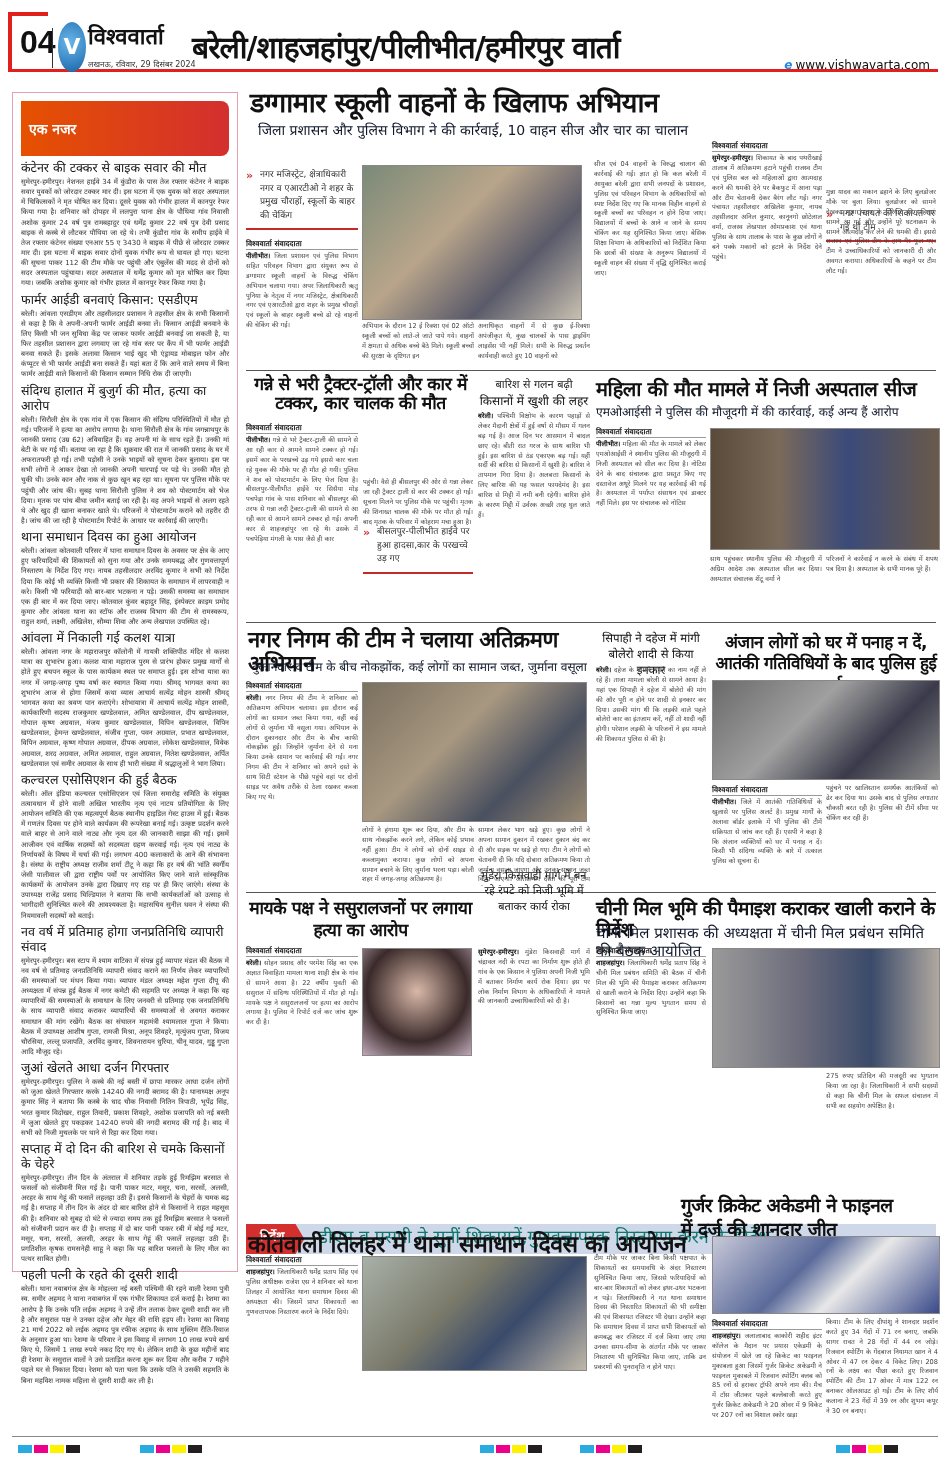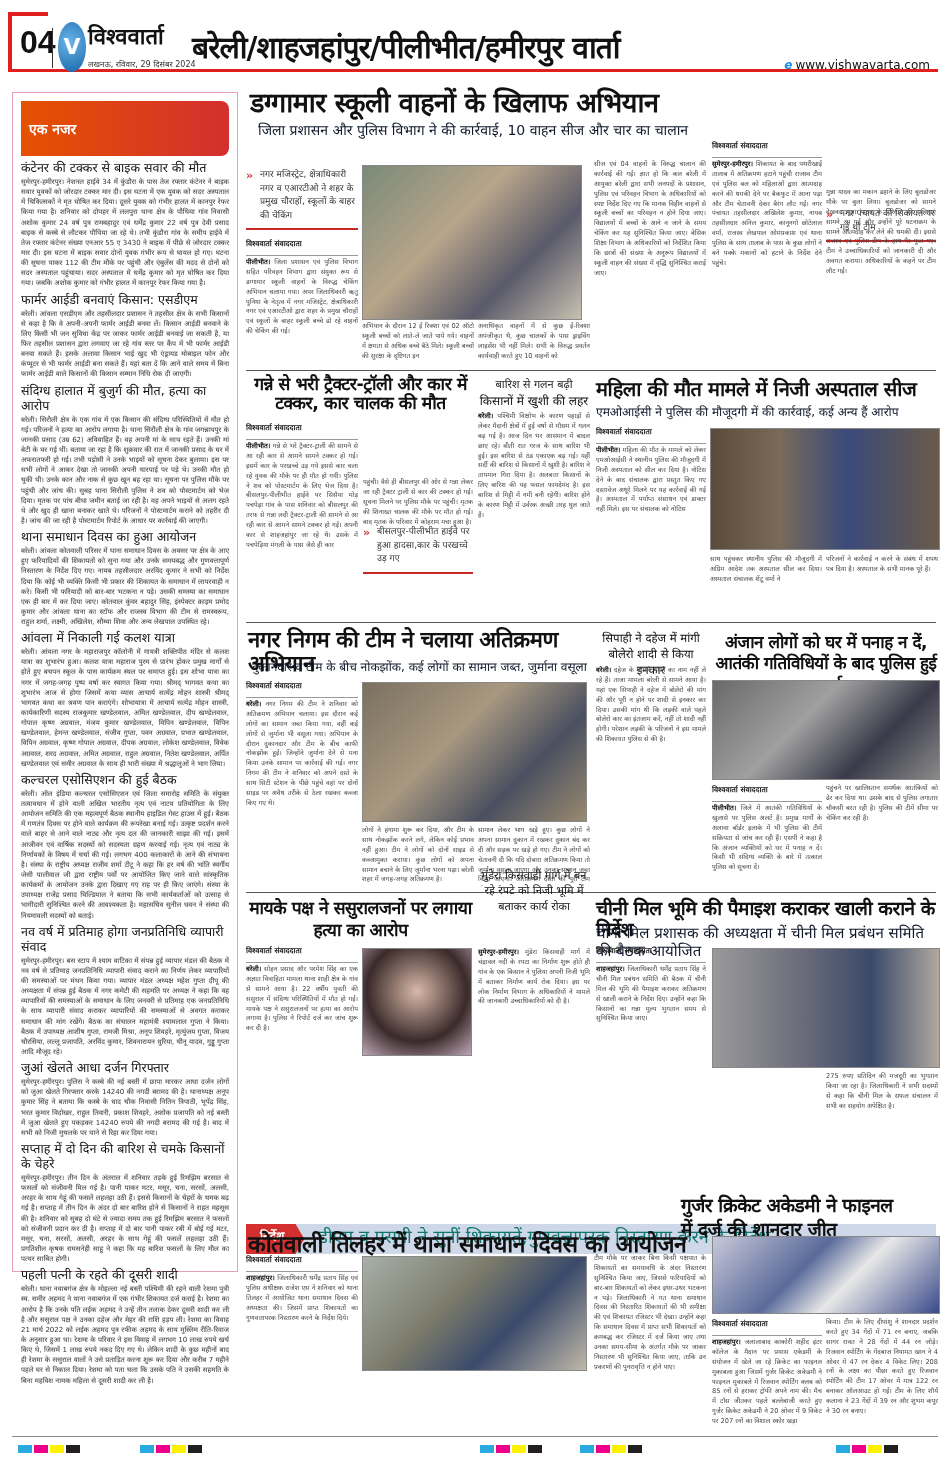--- a/index.html
+++ b/index.html
@@ -14,21 +14,21 @@
 .section-title{position:absolute;left:180px;top:10px;font-size:30px;font-weight:bold;color:#111;letter-spacing:-1px}
 .website{position:absolute;right:8px;top:42px;font-size:12px;color:#111}
 .website .ie{color:#1e88e5;font-weight:bold;margin-right:3px;font-style:italic}
 .col{position:absolute}
 .leftbox{left:12px;top:92px;width:226px;height:1180px;border:1px solid #e6a0b0;padding:6px 8px}
 .eknazar{background:linear-gradient(90deg,#e65100,#d32f2f);color:#fff;font-weight:bold;font-size:14px;padding:18px 8px;border-radius:0 8px 8px 0;margin:2px 0 4px 0}
 .lh{font-size:12.5px;font-weight:normal;color:#111;margin:3px 0 2px;line-height:1.2}
 .lt{font-size:7px;line-height:1.45;color:#333;text-align:justify;margin-bottom:3px}
 .h1{font-weight:bold;color:#111;line-height:1.1;letter-spacing:-0.5px}
 .sub{color:#0f172a;line-height:1.2}
-.byline{font-size:7.5px;font-weight:bold;color:#222;border-bottom:1px solid #999;padding-bottom:7px;margin-bottom:2px}
+.byline{font-size:7.5px;font-weight:bold;color:#222;border-bottom:1px solid #999;padding-bottom:1px;margin-bottom:2px}
 .body{font-size:6.6px;line-height:1.5;color:#444;text-align:justify}
 .body b{color:#111}
 .pull{font-size:9px;line-height:1.5;color:#333;padding-left:14px;position:relative;border-bottom:2px solid #c62828;padding-bottom:6px}
 .pull .chev{position:absolute;left:0;top:0;color:#d32f2f;font-weight:bold;font-size:11px}
 .photo{position:absolute;background:linear-gradient(135deg,#7a8a78,#b8a58a 40%,#5a5a6a 70%,#c8c0b0);border:1px solid #888}
 .rule{position:absolute;height:1px;background:#555}
 .cmyk{position:absolute;top:1445px;display:flex;gap:2px;align-items:center}
 .cmyk span{display:inline-block;width:14px;height:8px}
 .nirdesh{position:absolute;left:246px;top:1224px;width:690px;height:30px;background:#cfd8e8;display:flex;}
 .nirdesh .tag{background:#d32f2f;color:#fff;font-weight:bold;font-size:12px;padding:3px 20px 3px 14px;margin-right:14px;clip-path:polygon(0 0,85% 0,100% 50%,85% 100%,0 100%)}

